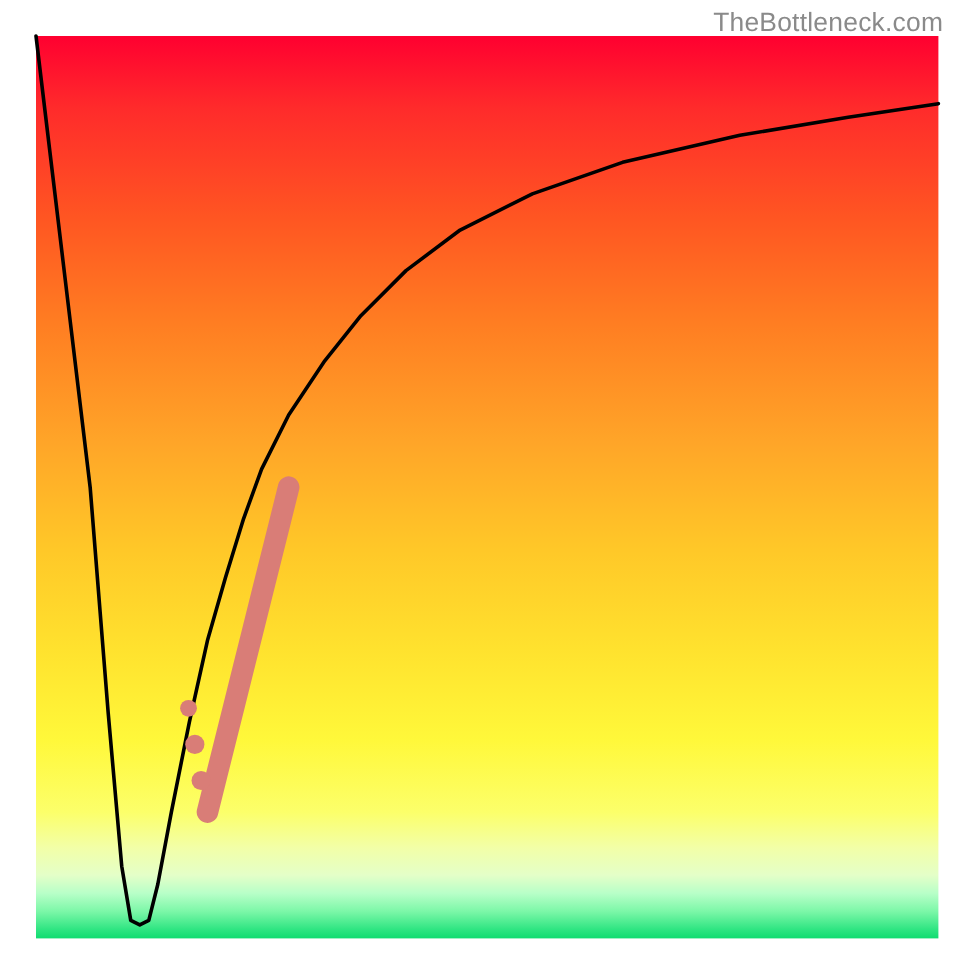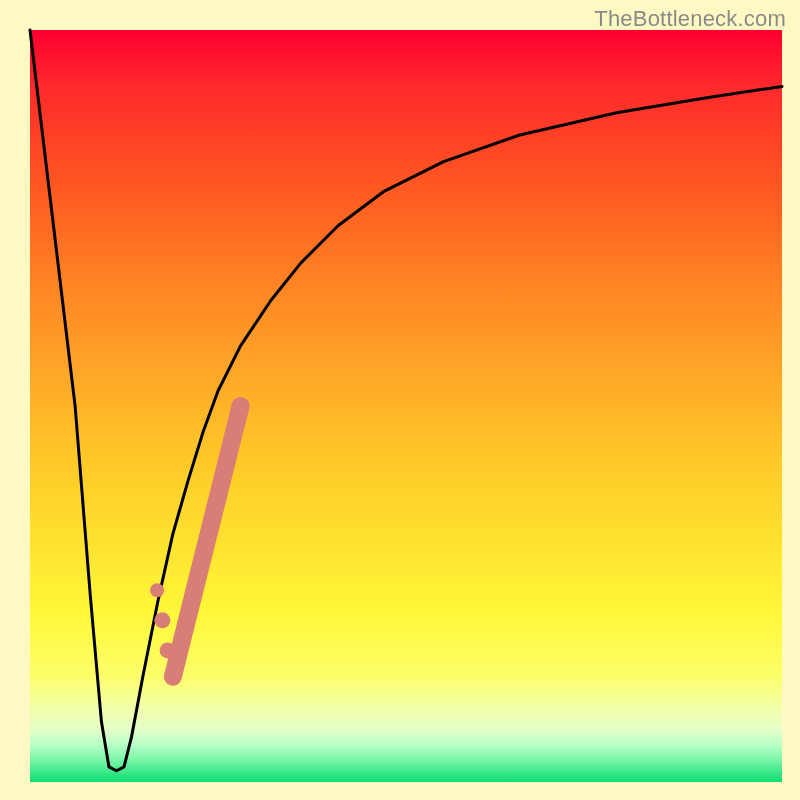--- a/index.html
+++ b/index.html
@@ -8,21 +8,21 @@
     width: 800px;
     height: 800px;
     overflow: hidden;
     background: #000;
     font-family: Arial, Helvetica, sans-serif;
   }
   .frame {
     position: relative;
     width: 800px;
     height: 800px;
-    background: #fef9c3;
+    background: #ffffff;
   }
   .plot-area {
     position: absolute;
     left: 30px;
     top: 30px;
     width: 752px;
     height: 752px;
     
     background: linear-gradient(to bottom,
       #ff0030 0%,

